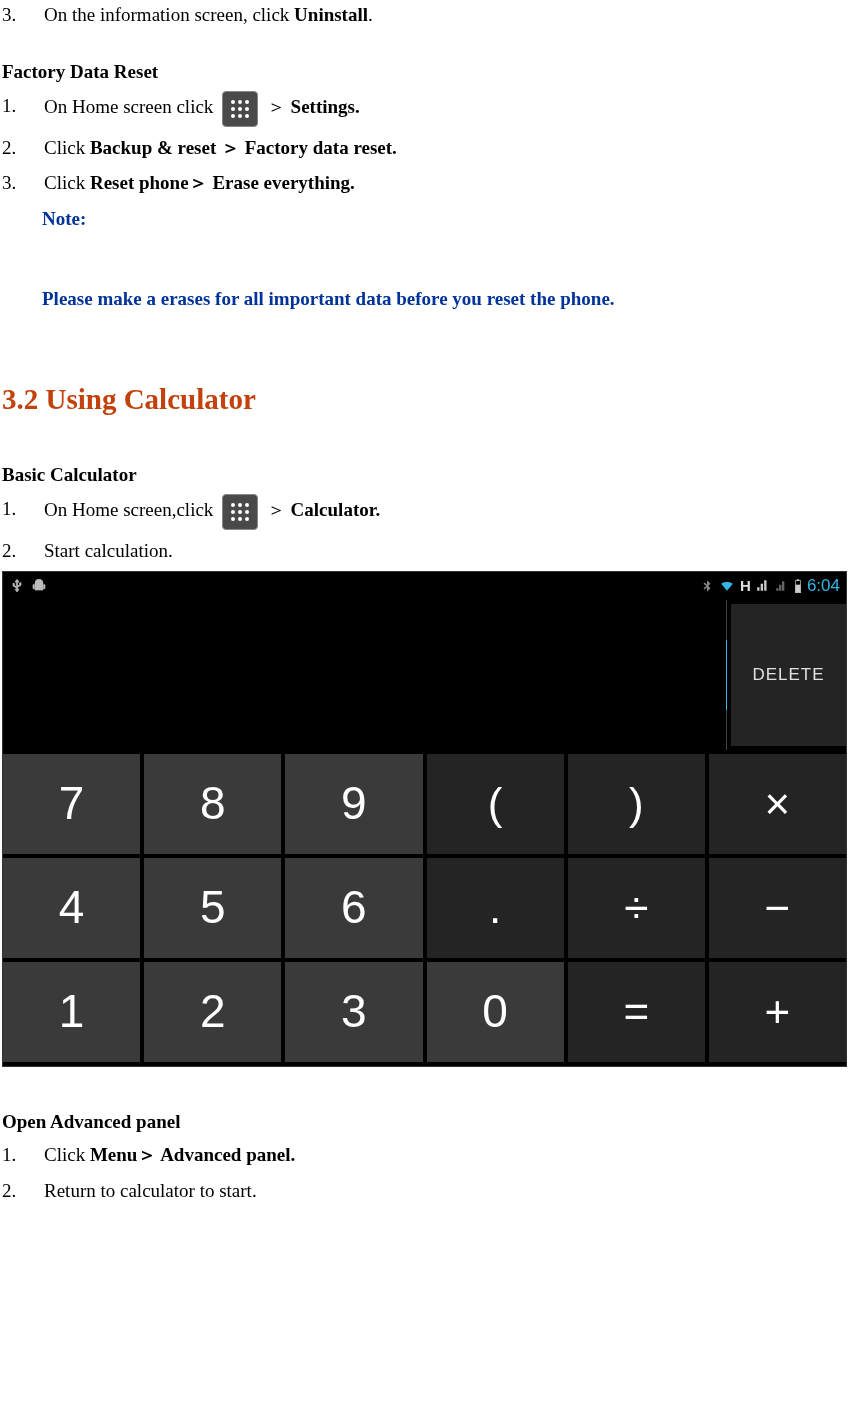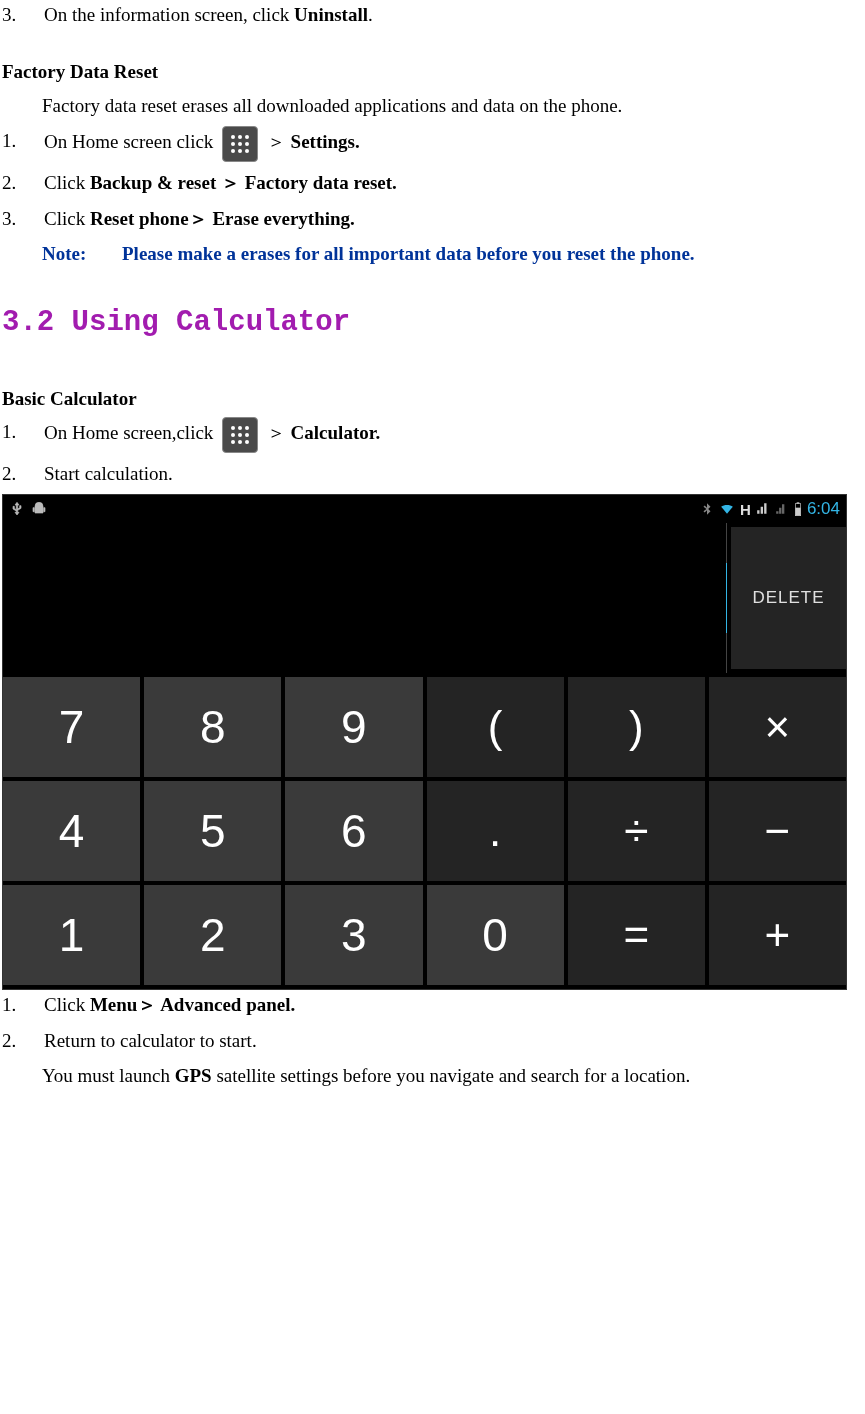--- a/index.html
+++ b/index.html
@@ -30,28 +30,29 @@
     margin-top: 28px;
     margin-bottom: 4px;
   }
   .indented { margin-left: 40px; margin-bottom: 6px; }
   .note {
     color: #003399;
     font-weight: bold;
     margin-left: 40px;
     margin-bottom: 18px;
     display: flex;
+    flex-direction: column;
   }
   .note-label { flex: 0 0 80px; }
   .section-h2 {
-    color: #a21caf;
-    font-family: Liberation Mono, monospace;
+    color: #c2410c;
+    font-family: Liberation Serif, serif;
     font-weight: bold;
     font-size: 29px;
-    margin-top: 32px;
+    margin-top: 64px;
     margin-bottom: 38px;
   }
   .app-icon {
     display: inline-block;
     width: 34px;
     height: 34px;
     vertical-align: middle;
     background: #4a4a4a;
     border: 1px solid #888;
     border-radius: 4px;
@@ -157,21 +158,20 @@
 <div class="content">
 
   <div class="ol-item">
     <div class="ol-num">3.</div>
     <div class="ol-body">
       <span>On the information screen, click </span><span class="bold">Uninstall</span><span>.</span>
     </div>
   </div>
 
   <div class="heading-bold">Factory Data Reset</div>
-  <div class="indented">Factory data reset erases all downloaded applications and data on the phone.</div>
 
   <div class="ol-item">
     <div class="ol-num">1.</div>
     <div class="ol-body">
       <span>On Home screen click </span>
       <span class="app-icon">
         <svg viewBox="0 0 24 24">
             <g fill="#fff">
               <circle cx="5" cy="5" r="2"></circle>
               <circle cx="12" cy="5" r="2"></circle>
@@ -292,31 +292,29 @@
         <div class="key dark">−</div>
         <div class="key num">1</div>
         <div class="key num">2</div>
         <div class="key num">3</div>
         <div class="key num">0</div>
         <div class="key dark">=</div>
         <div class="key dark">+</div>
       </div>
   </div>
 
+  <div class="heading-bold" style="margin-top:40px;">Open Advanced panel</div>
 
   <div class="ol-item">
     <div class="ol-num">1.</div>
     <div class="ol-body">
       <span>Click </span><span class="bold">Menu</span><span class="bold">＞ </span><span class="bold">Advanced panel.</span>
     </div>
   </div>
 
   <div class="ol-item">
     <div class="ol-num">2.</div>
     <div class="ol-body">Return to calculator to start.</div>
   </div>
 
 
-  <div class="indented">
-    <span>You must launch </span><span class="bold">GPS</span><span> satellite settings before you navigate and search for a location.</span>
-  </div>
 
 </div>
 
 </body></html>

